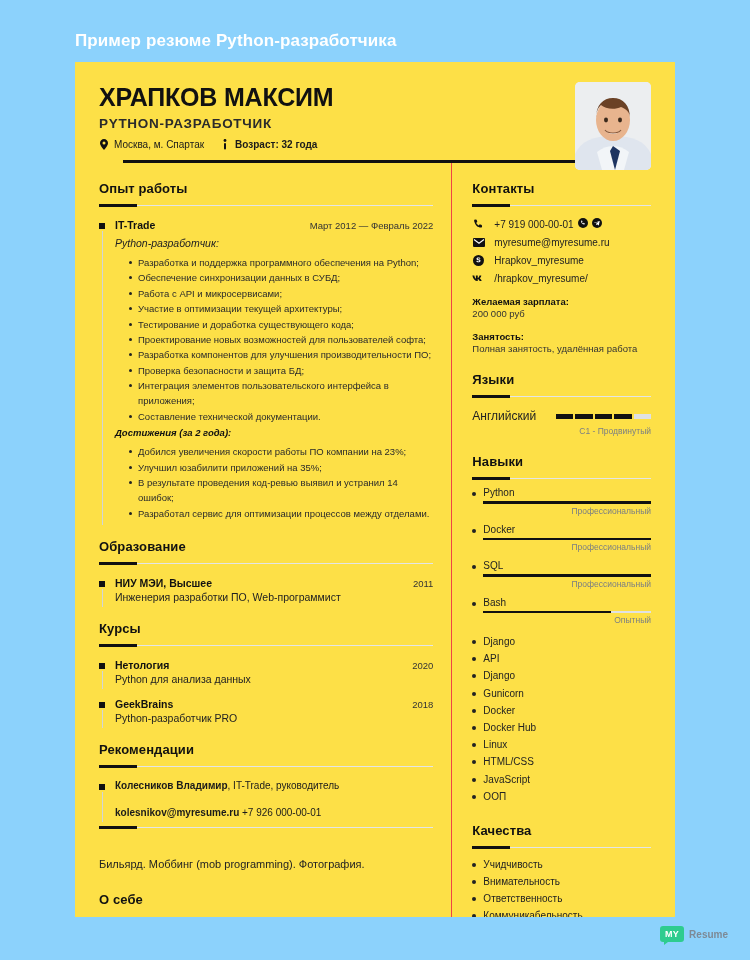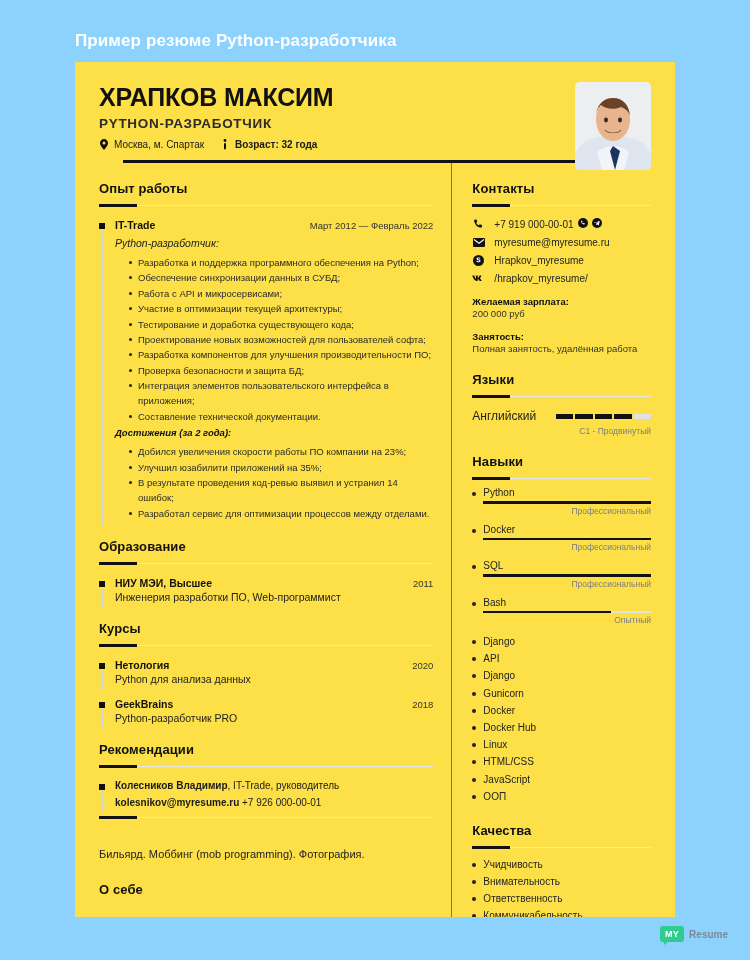--- a/index.html
+++ b/index.html
@@ -87,21 +87,21 @@
   ul.dots li::before {
     content: ""; position: absolute; left: 0; top: 6px;
     width: 3px; height: 3px; border-radius: 50%; background: #222;
   }
   .ach-title { font-size: 9.5px; font-weight: bold; color: #111; margin-top: 3px; font-style: italic; }
 
   .plain { font-size: 11px; color: #222; margin-top: 28px; line-height: 1.6; }
 
   .ref-name { font-size: 10px; }
   .ref-name b { font-weight: bold; }
-  .ref-contact { font-size: 10px; margin-top: 6px; }
+  .ref-contact { font-size: 10px; margin-top: 16px; }
   .ref-contact b { font-weight: bold; }
 
   
   .contact-list { margin-top: 12px; text-align: center; }
   .contact-row { display: flex; align-items: center; gap: 9px; margin-bottom: 7px; }
   .contact-row .c-ico { width: 13px; display: flex; justify-content: center; }
   .contact-txt { font-size: 10px; color: #222; display: flex; align-items: center; gap: 4px; }
 
   .kv { margin-top: 12px; }
   .kv .k { font-size: 9.5px; font-weight: bold; color: #111; }

